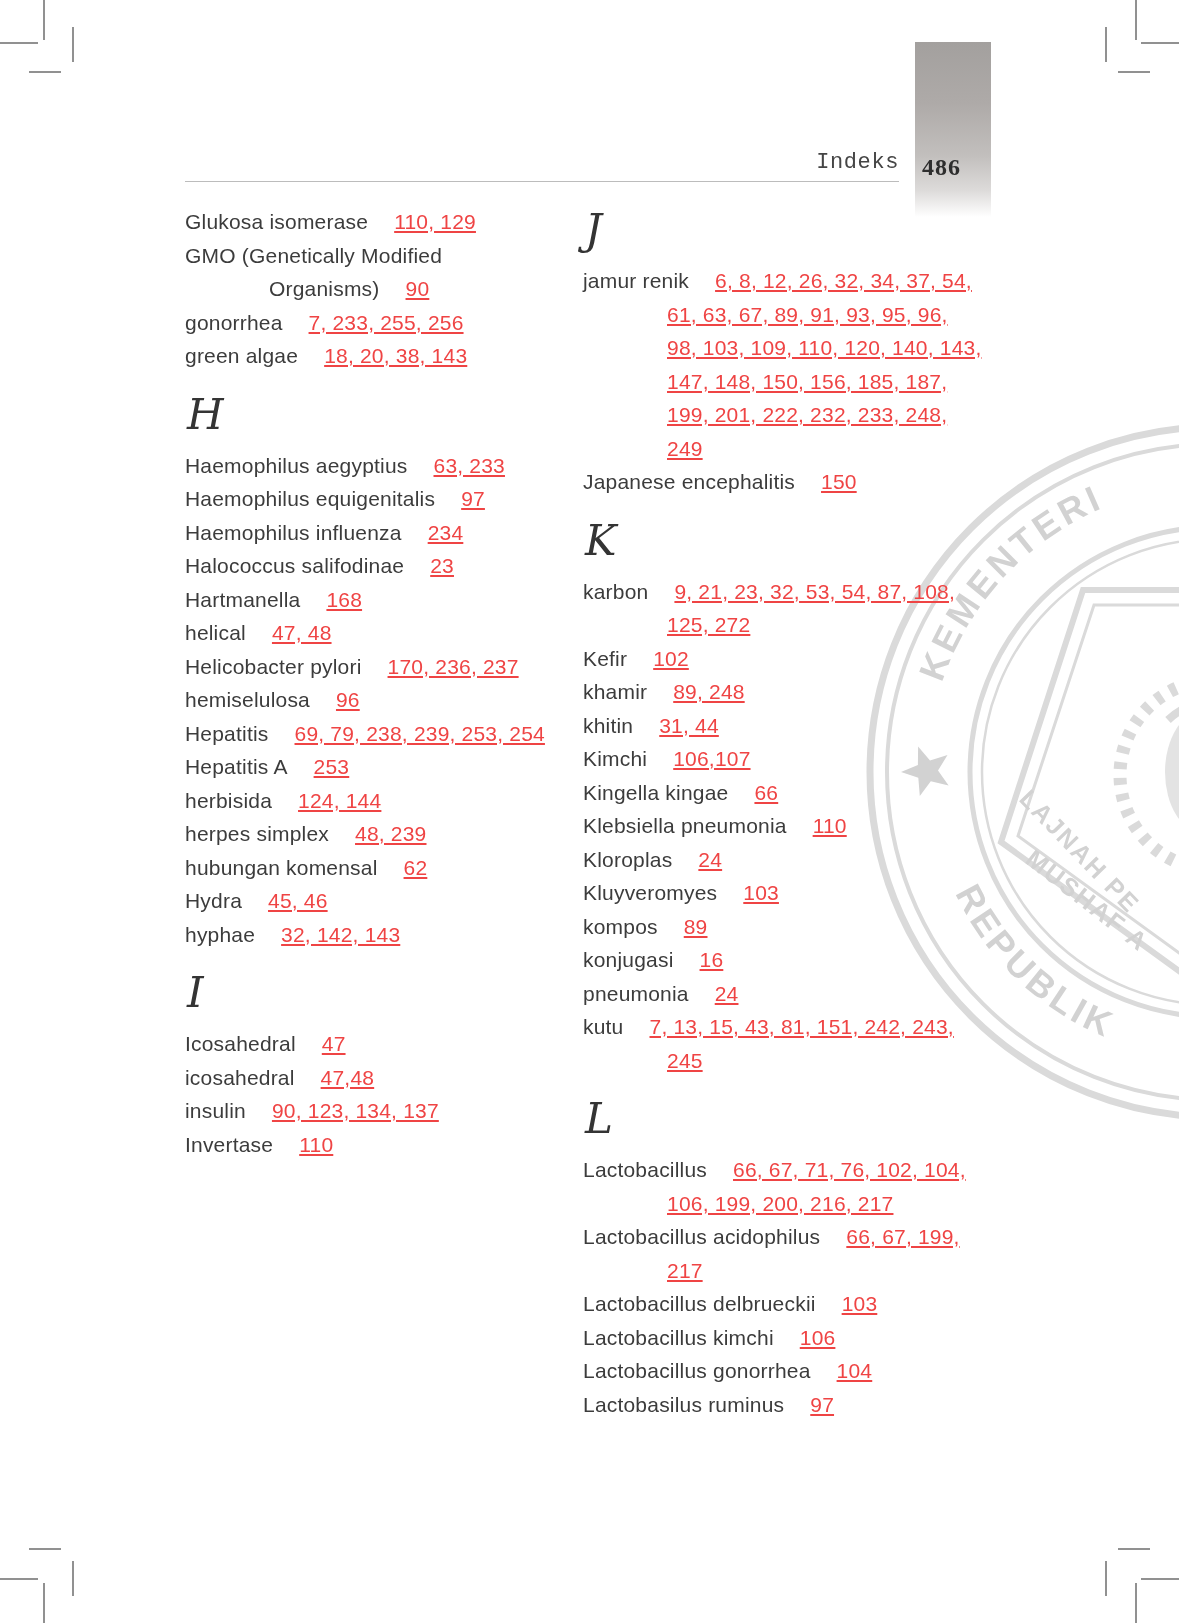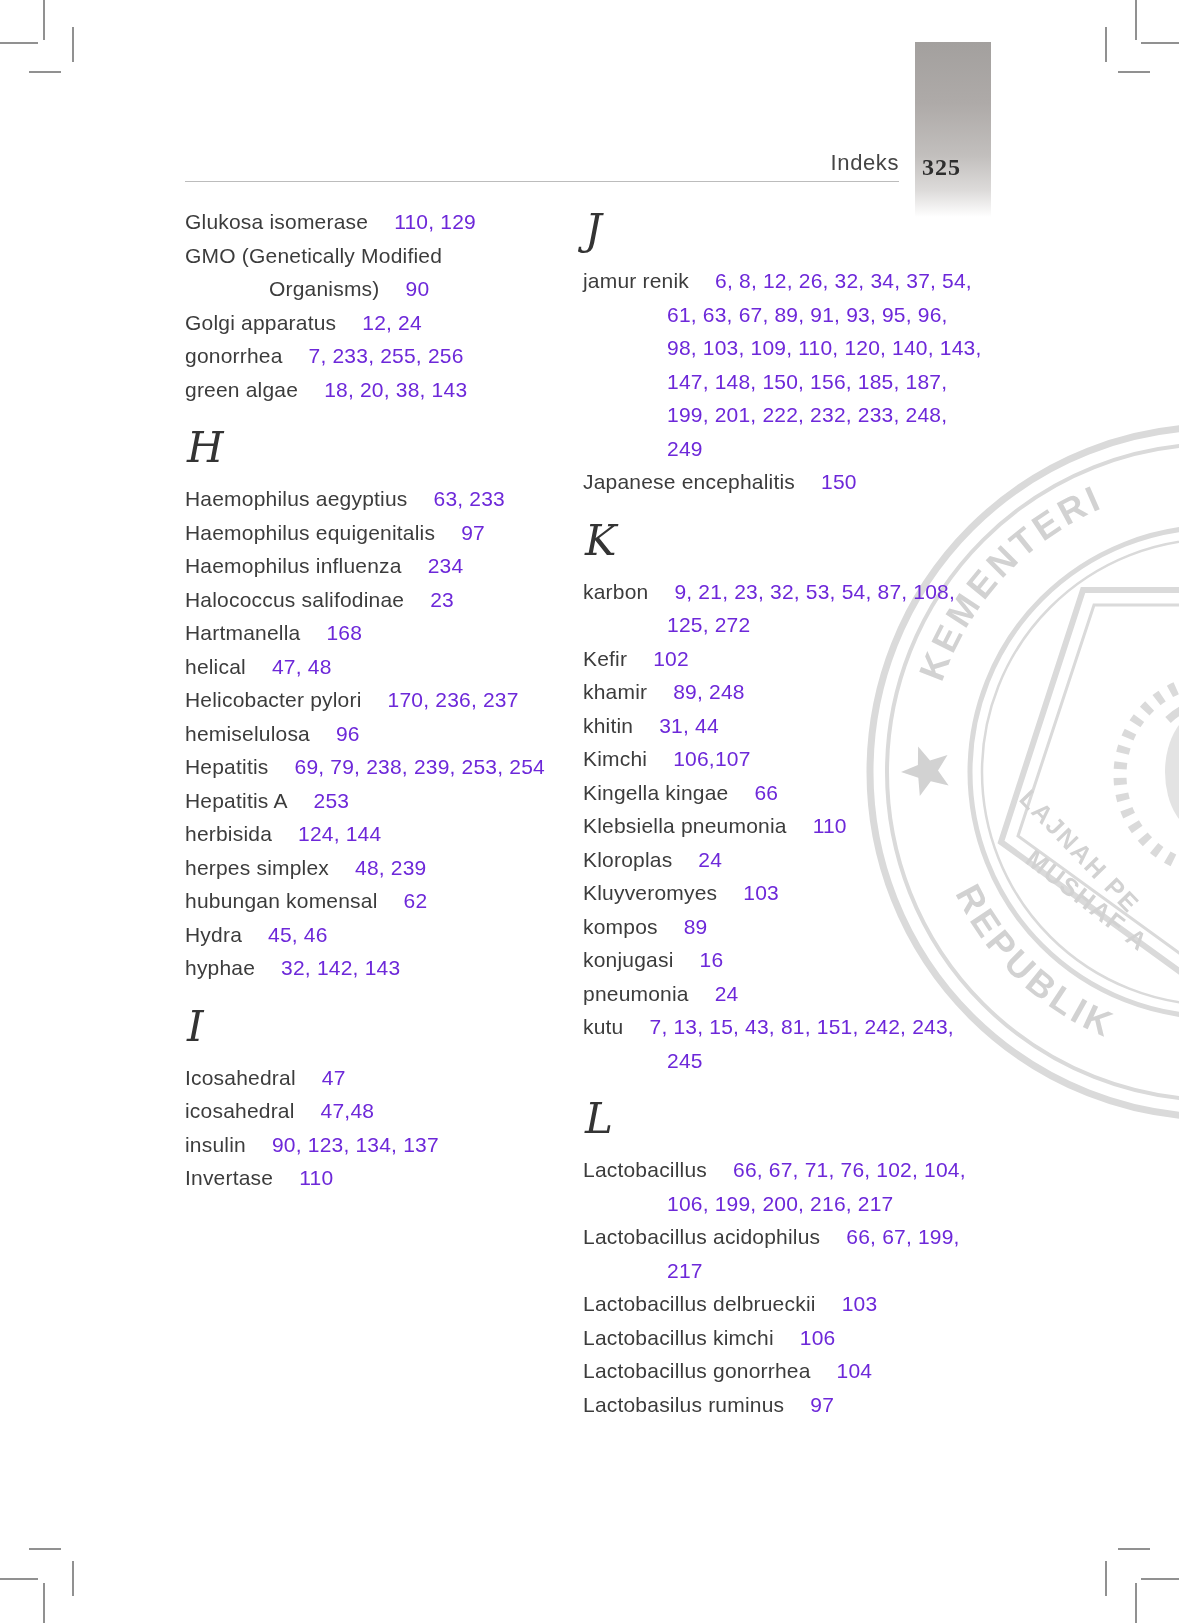--- a/index.html
+++ b/index.html
@@ -8,40 +8,40 @@
     font-family:"Liberation Sans","DejaVu Sans",sans-serif;color:#3c3c3c;
     overflow:hidden;
   }
   
   .watermark{position:absolute;left:0;top:0;width:1179px;height:1623px;z-index:0;pointer-events:none;}
   
   .cropmark{position:absolute;background:#919191;}
   
   .running-header{
     position:absolute;top:150px;right:280px;z-index:2;
-    font-family:Liberation Sans, sans-serif;
+    font-family:Liberation Mono, monospace;
     font-size:22px;color:#454545;letter-spacing:0.6px;
   }
   .header-rule{position:absolute;top:181px;left:185px;width:714px;height:1px;background:#bcbcbc;z-index:2;}
   .page-tab{
     position:absolute;left:915px;top:42px;width:76px;height:175px;z-index:1;
     background:linear-gradient(180deg,#a3a09e 0%,#aeaaa8 35%,#c2bfbd 65%,#dddbda 85%,rgba(245,244,243,0) 100%);
   }
   .page-number{
     position:absolute;left:7px;top:112px;
     font-family:"Liberation Serif","DejaVu Serif",serif;
     font-size:24px;font-weight:700;color:#2e2e2e;letter-spacing:1px;
   }
   
   .col{position:absolute;top:205px;z-index:2;font-size:21px;line-height:33.5px;letter-spacing:0.2px;}
   .col-left{left:185px;width:398px;}
   .col-right{left:583px;width:400px;}
   .entry{padding-left:84px;text-indent:-84px;}
   .term{color:#3c3c3c;text-align:right;}
-  .pages{margin-left:26px;color:#6d28d9;}
+  .pages{margin-left:26px;color:#ef4444;text-decoration:underline;}
   .letter{
     font-family:"DejaVu Serif","Liberation Serif",serif;font-style:italic;
     font-size:42px;line-height:46px;color:#343434;
     margin:19px 0 11px 2px;text-indent:0;
   }
   .group:first-child .letter{margin-top:2px;}
 </style>
 </head>
 <body>
 
@@ -93,28 +93,27 @@
       <div class="cropmark" style="left: 29px; top: 1548px; width: 32px; height: 1.5px;"></div>
       <div class="cropmark" style="left: 1135px; top: 1583px; width: 1.5px; height: 40px;"></div>
       <div class="cropmark" style="left: 1141px; top: 1578px; width: 38px; height: 1.5px;"></div>
       <div class="cropmark" style="left: 1105px; top: 1561px; width: 1.5px; height: 35px;"></div>
       <div class="cropmark" style="left: 1118px; top: 1548px; width: 32px; height: 1.5px;"></div>
     </div>
 
   <span class="running-header">Indeks</span>
   <div class="header-rule"></div>
   <div class="page-tab">
-    <span class="page-number">325</span>
+    <span class="page-number">486</span>
   </div>
 
   <div class="col col-left" id="col-left">
       <div class="group">
         <div class="entry"><span class="term">Glukosa isomerase</span><span class="pages">110, 129</span></div>
         <div class="entry"><span class="term">GMO (Genetically Modified Organisms)</span><span class="pages">90</span></div>
-        <div class="entry"><span class="term">Golgi apparatus</span><span class="pages">12, 24</span></div>
         <div class="entry"><span class="term">gonorrhea</span><span class="pages">7, 233, 255, 256</span></div>
         <div class="entry"><span class="term">green algae</span><span class="pages">18, 20, 38, 143</span></div>
       </div>
       <div class="group">
         <div class="letter">H</div>
         <div class="entry"><span class="term">Haemophilus aegyptius</span><span class="pages">63, 233</span></div>
         <div class="entry"><span class="term">Haemophilus equigenitalis</span><span class="pages">97</span></div>
         <div class="entry"><span class="term">Haemophilus influenza</span><span class="pages">234</span></div>
         <div class="entry"><span class="term">Halococcus salifodinae</span><span class="pages">23</span></div>
         <div class="entry"><span class="term">Hartmanella</span><span class="pages">168</span></div>

